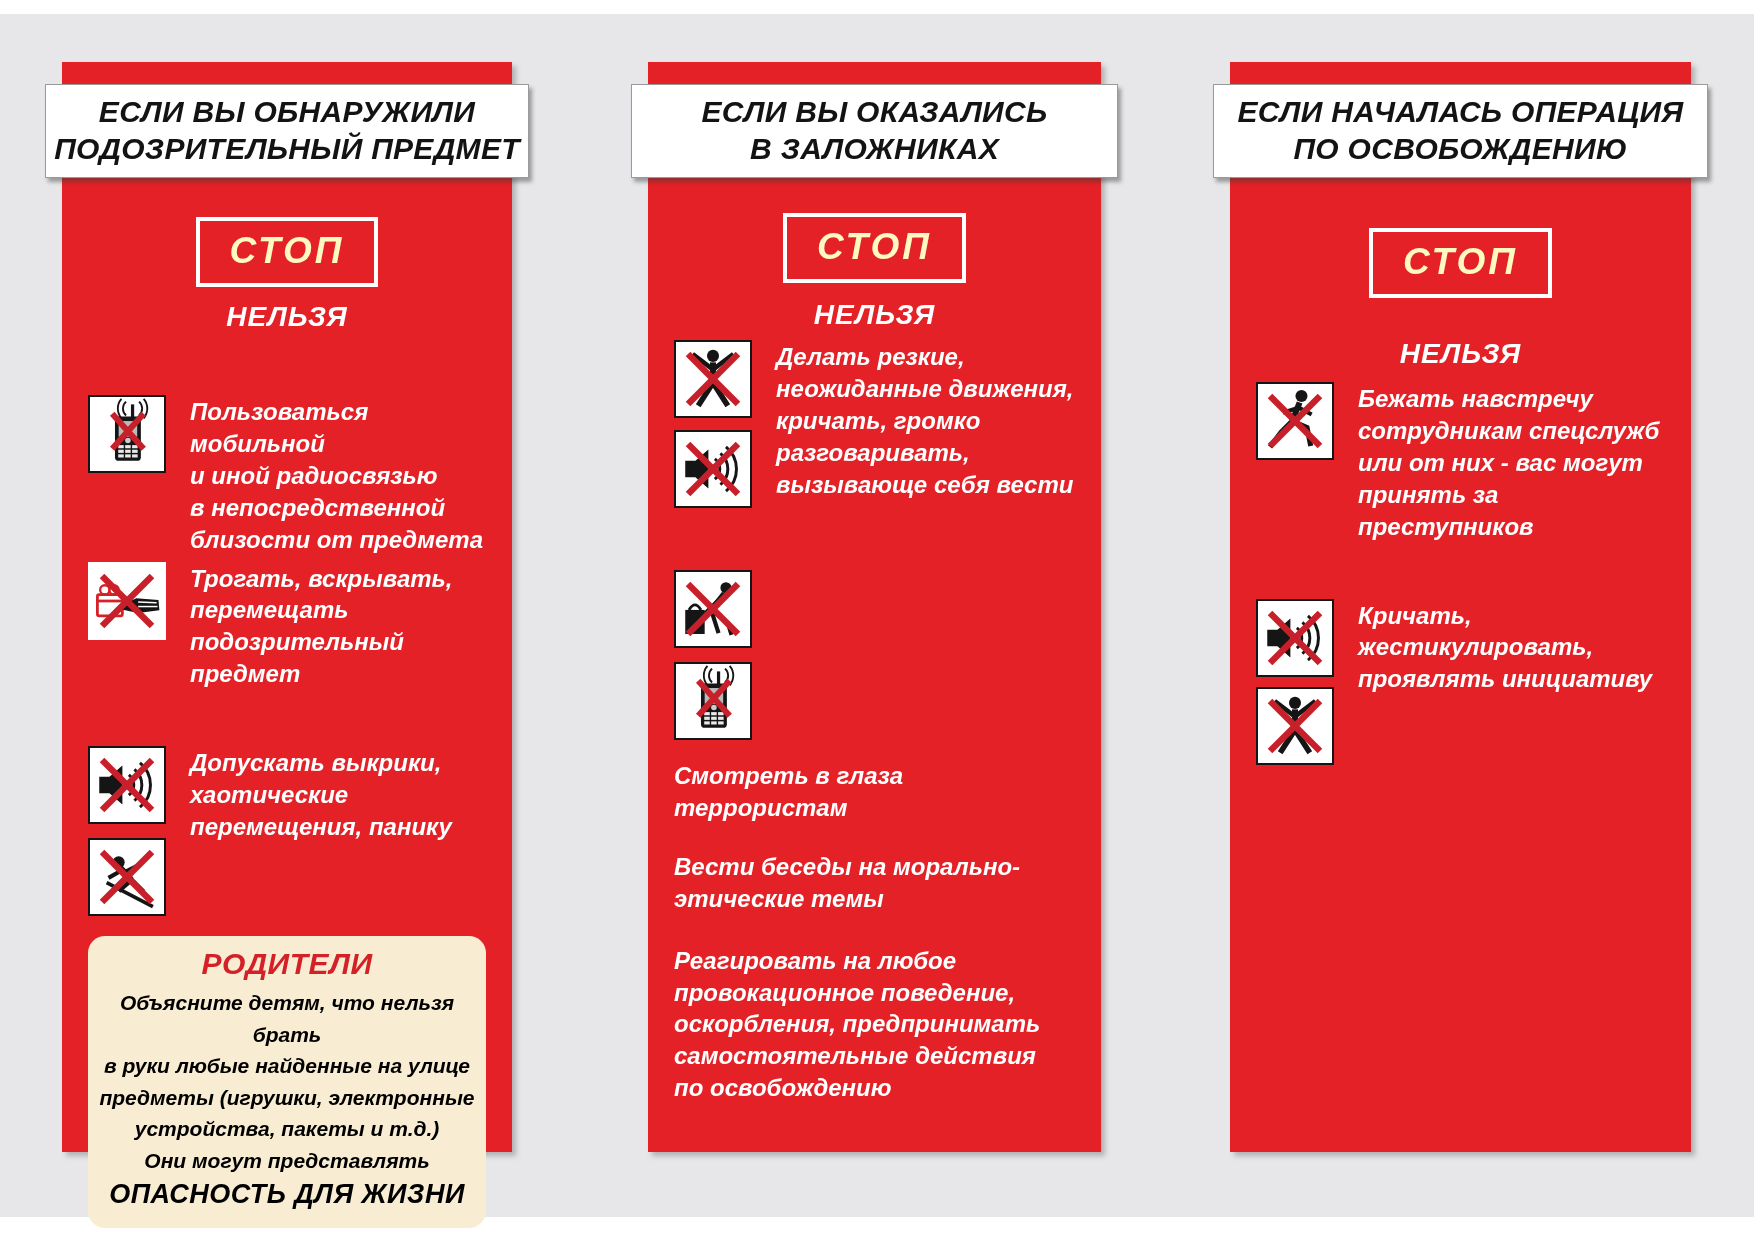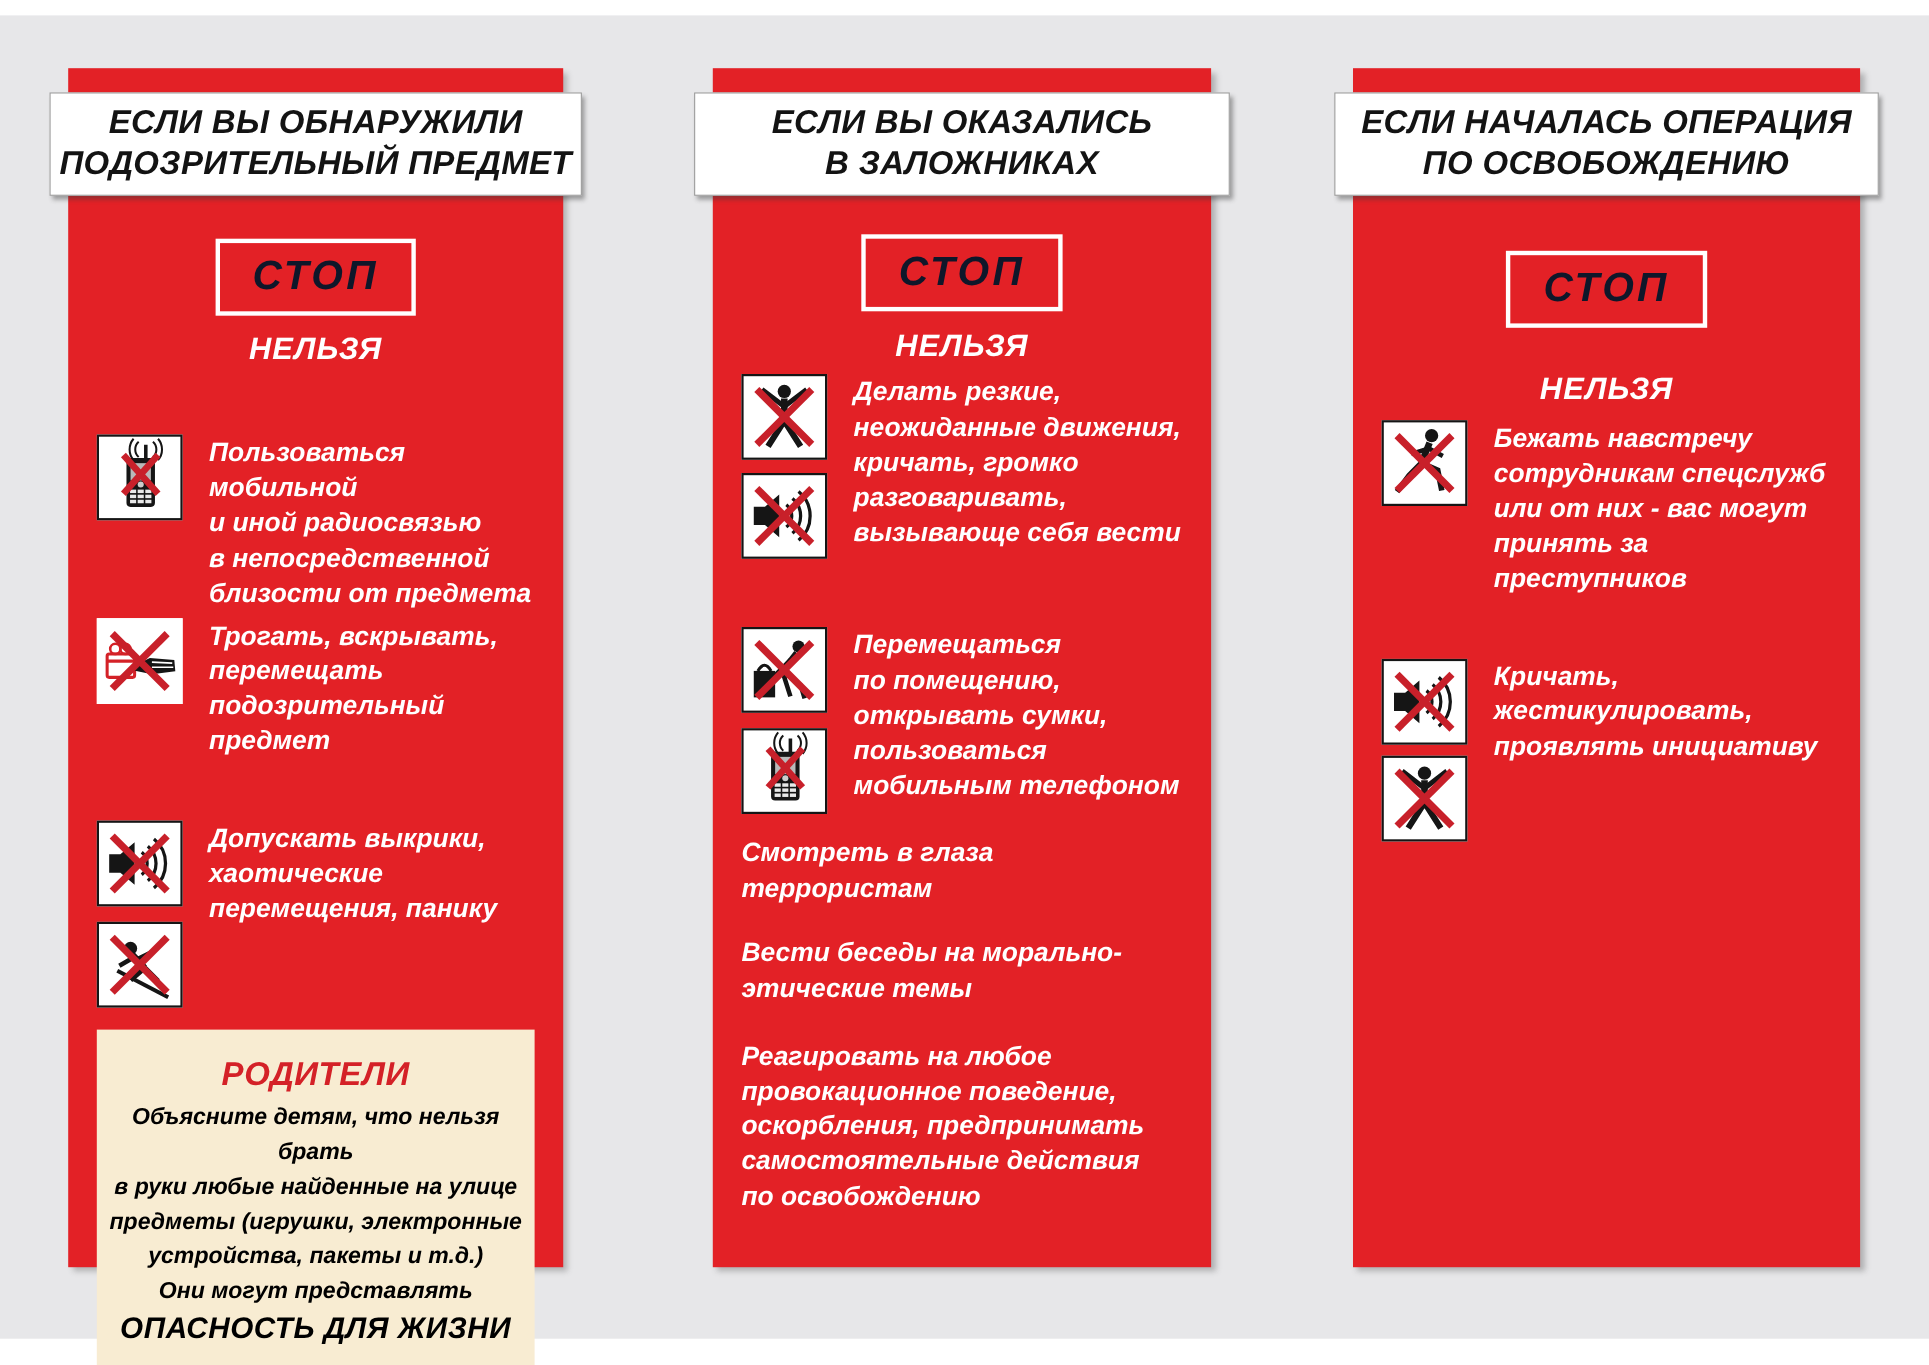--- a/index.html
+++ b/index.html
@@ -16,37 +16,37 @@
   .panel-3{left:1230px;width:461px;}
 
   .header-box{position:absolute;top:22px;left:-17px;right:-17px;height:92px;
       background:#ffffff;border:1px solid #9a9a9a;
       box-shadow:3px 4px 4px rgba(60,60,60,.45);
       display:flex;align-items:center;justify-content:center;
       font-weight:bold;font-size:30px;line-height:1.22;color:#131313;
       text-align:center;white-space:pre-line;letter-spacing:.3px;}
 
   .stop-box{width:fit-content;margin:0 auto;border:4px solid #ffffff;
-      padding:9px 30px 11px;color:#0f172a;font-weight:bold;font-size:37px;
+      padding:9px 30px 11px;color:#fef9c3;font-weight:bold;font-size:37px;
       letter-spacing:3px;}
   .forbidden{color:#ffffff;font-weight:bold;font-size:28px;text-align:center;
       letter-spacing:1px;}
 
   .item{display:flex;align-items:flex-start;gap:22px;padding:0 26px;}
   .icon-stack{display:flex;flex-direction:column;flex:0 0 80px;}
   .icon{width:78px;height:78px;background:#ffffff;border:2px solid #151515;
       box-sizing:border-box;display:block;}
   .icon.no-border{border-color:#ffffff;}
   .item-text{color:#ffffff;font-weight:bold;font-size:24px;line-height:1.33;
       white-space:pre-line;padding-top:1px;}
   .note{color:#ffffff;font-weight:bold;font-size:24px;line-height:1.33;
       white-space:pre-line;padding:0 26px;}
 
   .parents-box{margin:20px 26px 0;background:#f8ecd2;text-align:center;
-      padding:24px 10px 18px;}
+      padding:11px 10px 18px;border-radius:17px;}
   .parents-title{color:#d42127;font-weight:bold;font-size:30px;letter-spacing:.5px;}
   .parents-body{color:#000000;font-weight:bold;font-size:21px;line-height:1.5;
       white-space:pre-line;margin-top:6px;}
   .parents-danger{color:#000000;font-weight:bold;font-size:27px;margin-top:3px;
       letter-spacing:.5px;}
 
   svg{display:block;width:100%;height:100%;}
 </style>
 </head>
 <body>
@@ -213,25 +213,20 @@
 
     <div class="item" style="margin-top:62px">
       <div class="icon-stack" style="gap:14px">
         <svg class="icon" viewBox="0 0 80 80">
             <use href="#ic-bag"></use>
           </svg>
         <svg class="icon" viewBox="0 0 80 80">
             <use href="#ic-phone"></use>
           </svg>
       </div>
-      <div class="item-text">Перемещаться
-по помещению,
-открывать сумки,
-пользоваться
-мобильным телефоном</div>
     </div>
 
     <div class="note" style="margin-top:20px">Смотреть в глаза террористам</div>
     <div class="note" style="margin-top:27px">Вести беседы на морально-
 этические темы</div>
     <div class="note" style="margin-top:30px">Реагировать на любое
 провокационное поведение,
 оскорбления, предпринимать
 самостоятельные действия
 по освобождению</div>

